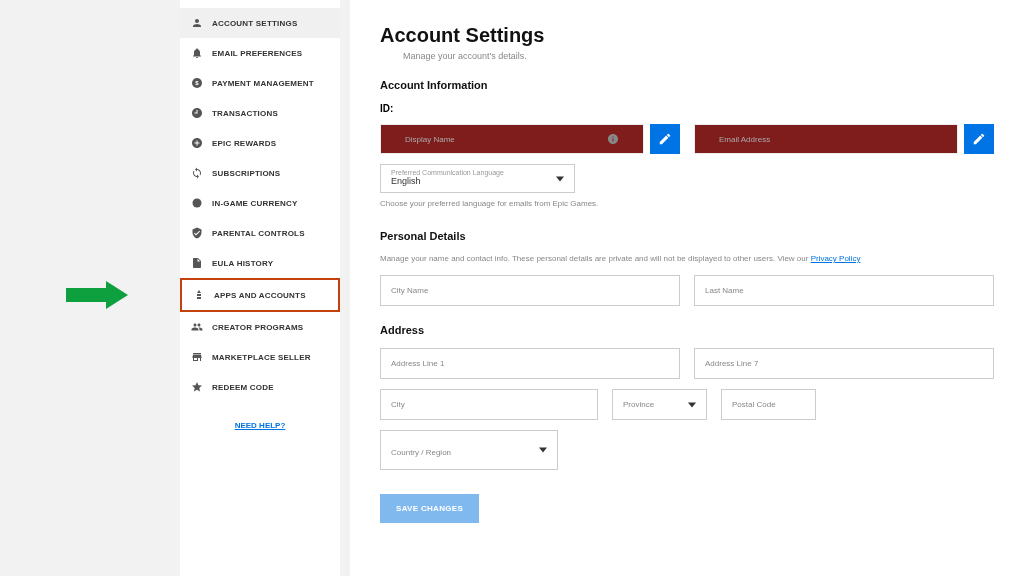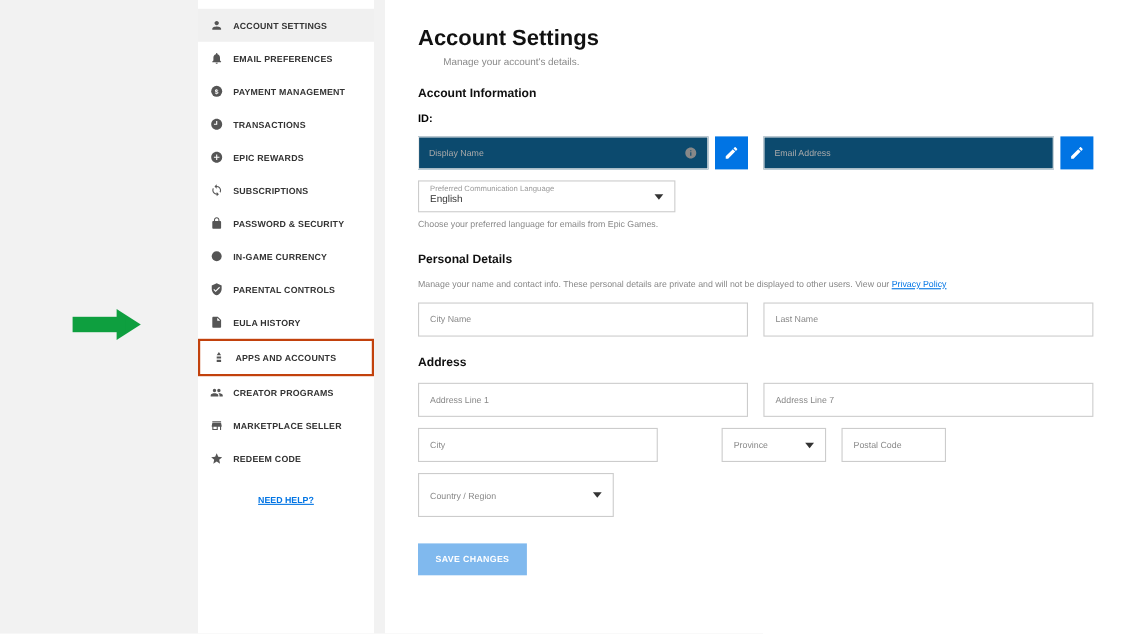--- a/index.html
+++ b/index.html
@@ -13,26 +13,26 @@
 .sidebar-icon svg { width: 12px; height: 12px; fill: #555; }
 .help-link { text-align: center; margin-top: 12px; }
 .help-link a { font-size: 8px; font-weight: 700; color: #0074e4; text-decoration: underline; }
 .main { flex: 1; background: #fff; margin-left: 10px; padding: 24px 30px; overflow-y: auto; }
 .page-title { font-size: 20px; font-weight: 700; color: #111; margin-bottom: 4px; }
 .page-subtitle { font-size: 9px; color: #888; margin-bottom: 18px; padding-left: 23px; }
 .section-title { font-size: 11px; font-weight: 700; color: #111; margin-bottom: 12px; }
 .id-label { font-size: 10px; font-weight: 700; margin-bottom: 10px; }
 .row { display: flex; gap: 14px; margin-bottom: 10px; }
 .field-group { display: flex; gap: 6px; flex: 1; }
-.field-box { flex: 1; border: 1px solid #ededed; background: #0c4a6e; padding: 7px 9px; font-size: 8px; color: #aaa; display: flex; align-items: center; justify-content: space-between; min-height: 30px; }
+.field-box { flex: 1; border: 1px solid #ededed; background: #7f1d1d; padding: 7px 24px; font-size: 8px; color: #aaa; display: flex; align-items: center; justify-content: space-between; min-height: 30px; }
 .edit-btn { width: 30px; height: 30px; background: #0074e4; display: flex; align-items: center; justify-content: center; cursor: pointer; }
 .edit-btn svg { width: 14px; height: 14px; fill: #fff; }
 .info-icon { width: 12px; height: 12px; }
 .info-icon svg { width: 12px; height: 12px; fill: #888; }
-.select-box { border: 1px solid #ccc; padding: 4px 10px 6px; width: 234px; position: relative; cursor: pointer; }
+.select-box { border: 1px solid #ccc; padding: 4px 10px 6px; width: 195px; position: relative; cursor: pointer; }
 .select-label { font-size: 7px; color: #999; display: block; }
 .select-value { font-size: 9px; color: #333; display: block; }
 .caret { position: absolute; right: 10px; top: 50%; transform: translateY(-50%); border-left: 4px solid transparent; border-right: 4px solid transparent; border-top: 5px solid #333; }
 .hint { font-size: 8px; color: #888; margin-top: 6px; margin-bottom: 22px; }
 .personal-desc { font-size: 8px; color: #888; margin-bottom: 12px; }
 .personal-desc a { color: #0074e4; text-decoration: underline; }
 .input-field { flex: 1; border: 1px solid #ccc; padding: 10px; font-size: 8px; color: #888; min-height: 30px; background: #fff; cursor: text; }
 .half { flex: 1; }
 .city-field { flex: 0 0 218px; }
 .province-field { flex: 0 0 95px; }
@@ -96,28 +96,20 @@
       <span class="sidebar-icon">
           <svg viewBox="0 0 24 24">
             <path d="M12 4V1L8 5l4 4V6c3.31 0 6 2.69 6 6 0 1.01-.25 1.97-.7 2.8l1.46 1.46C19.54 15.03 20 13.57 20 12c0-4.42-3.58-8-8-8zm0 14c-3.31 0-6-2.69-6-6 0-1.01.25-1.97.7-2.8L5.24 7.74C4.46 8.97 4 10.43 4 12c0 4.42 3.58 8 8 8v3l4-4-4-4v3z"></path>
           </svg>
         </span>
       <span>SUBSCRIPTIONS</span>
     </div>
     <div class="sidebar-item">
       <span class="sidebar-icon">
           <svg viewBox="0 0 24 24">
-            <path d="M18 8h-1V6c0-2.76-2.24-5-5-5S7 3.24 7 6v2H6c-1.1 0-2 .9-2 2v10c0 1.1.9 2 2 2h12c1.1 0 2-.9 2-2V10c0-1.1-.9-2-2-2zM9 6c0-1.66 1.34-3 3-3s3 1.34 3 3v2H9V6z"></path>
-          </svg>
-        </span>
-      <span>PASSWORD &amp; SECURITY</span>
-    </div>
-    <div class="sidebar-item">
-      <span class="sidebar-icon">
-          <svg viewBox="0 0 24 24">
             <circle cx="12" cy="12" r="9"></circle>
           </svg>
         </span>
       <span>IN-GAME CURRENCY</span>
     </div>
     <div class="sidebar-item">
       <span class="sidebar-icon">
           <svg viewBox="0 0 24 24">
             <path d="M12 1L3 5v6c0 5.55 3.84 10.74 9 12 5.16-1.26 9-6.45 9-12V5l-9-4zm-2 16l-4-4 1.41-1.41L10 14.17l6.59-6.59L18 9l-8 8z"></path>
           </svg>
@@ -222,21 +214,21 @@
 
     <h2 class="section-title" style="margin-top:18px;">Address</h2>
 
     <div class="row">
       <div class="input-field half">Address Line 1</div>
       <div class="input-field half">Address Line 7</div>
     </div>
 
     <div class="row">
       <div class="input-field city-field">City</div>
-      <div class="input-field province-field" style="position:relative;margin-left:44px;">
+      <div class="input-field province-field" style="position:relative;">
         <span>Province</span>
         <span class="caret"></span>
       </div>
       <div class="input-field postal-field">Postal Code</div>
     </div>
 
     <div class="row">
       <div class="select-box" style="width:178px;padding:10px;">
         <span style="font-size:8px;color:#888;">Country / Region</span>
         <span class="caret"></span>

